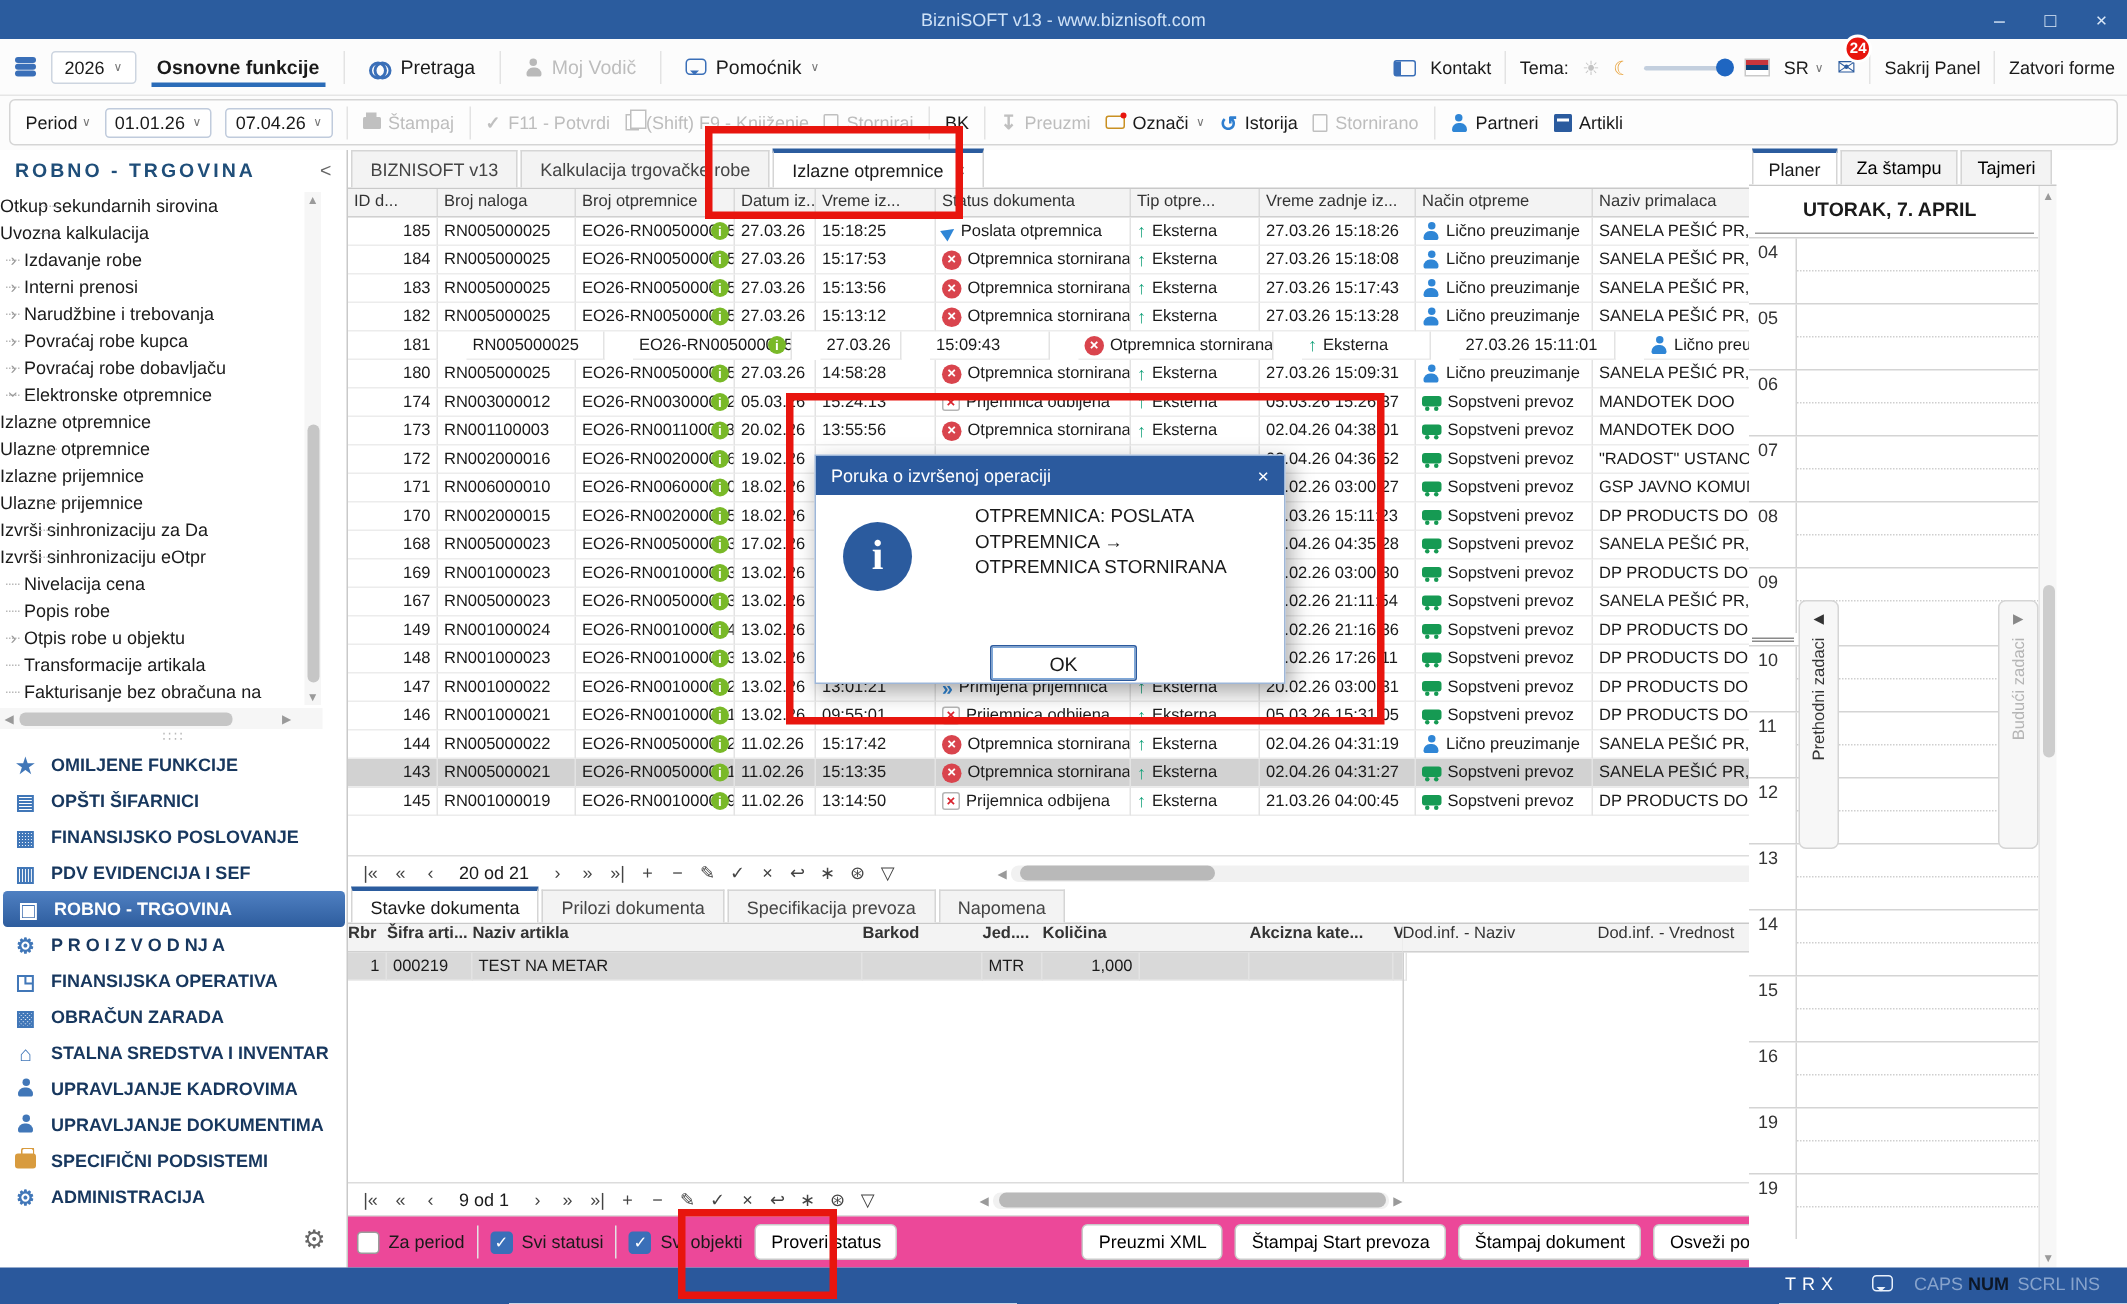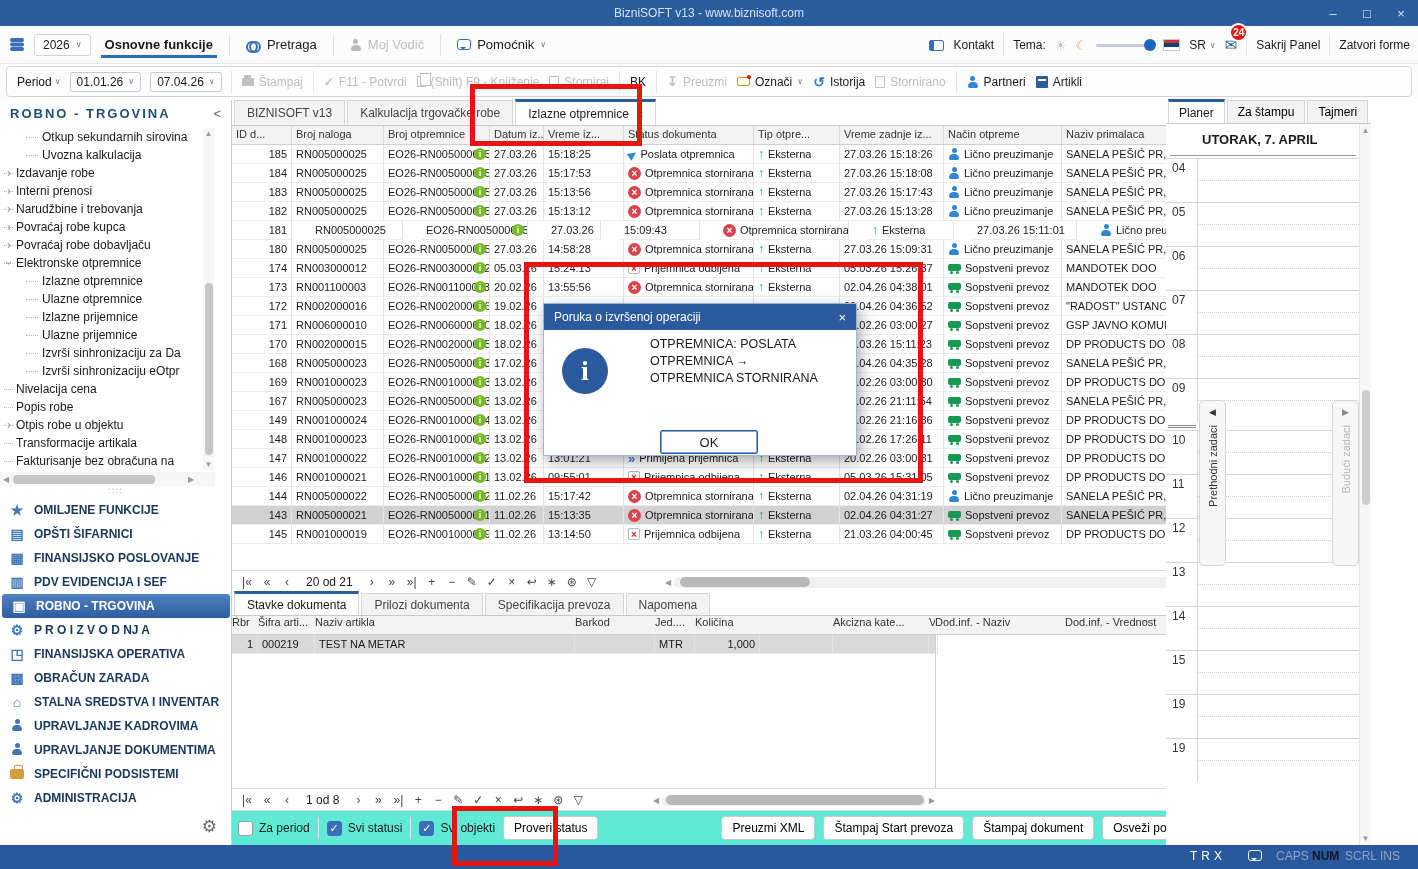--- a/index.html
+++ b/index.html
@@ -59,21 +59,21 @@
   .ic-boxblue::after{content:"";position:absolute;left:2px;top:3px;width:8px;height:2px;background:#fff}
   .ic-down{color:#c0c0c0;font-size:13px;font-weight:bold}
   .ic-check{color:#c0c0c0;font-size:12px;font-weight:bold}
   
   .sidebar{position:absolute;left:0;top:100px;width:232px;height:745px;background:#fff;border-right:1px solid #c9c9c9}
   .side-head{height:26px;display:flex;align-items:center;padding:0 10px;font-weight:bold;font-size:13px;color:#1f4e79;letter-spacing:2px}
   .side-head .chev{margin-left:auto;color:#666;font-weight:normal;letter-spacing:0;font-size:13px}
   .tree{position:absolute;left:0;top:28px;width:203px;height:342px;overflow:hidden;font-size:12px}
   .titem{height:18px;line-height:18px;white-space:nowrap;overflow:hidden;display:flex;align-items:center;position:relative}
   .titem.lvl1{padding-left:16px}
-  .titem.lvl2{padding-left:42px}
+  .titem.lvl2{}
   .tmark{position:absolute;left:4px;width:10px;color:#9a9a9a;font-size:12px;text-align:center}
   .titem.lvl2 .dash{position:absolute;left:26px;top:9px;width:12px;border-top:1px dotted #b9b9b9}
   .titem.lvl1 .dash{position:absolute;left:4px;top:9px;width:9px;border-top:1px dotted #b9b9b9}
   .rot{display:inline-block;transform:rotate(90deg)}
   .tree-vscroll{position:absolute;right:17px;top:28px;width:11px;height:342px;background:#f6f6f6}
   .tree-vscroll .arr{position:absolute;left:0;width:11px;font-size:8px;color:#9a9a9a;text-align:center}
   .tree-vscroll .thumb{position:absolute;left:1.5px;top:155px;height:172px;width:8px;background:#c6c6c6;border-radius:4px}
   .tree-hscroll{position:absolute;left:0;top:372px;width:215px;height:14px;background:#f6f6f6;display:flex;align-items:center}
   .tree-hscroll .thumb{position:absolute;left:13px;top:2.5px;width:142px;height:9px;background:#c6c6c6;border-radius:4px}
   .tree-hscroll .arr{font-size:8px;color:#9a9a9a;width:12px;text-align:center}
@@ -119,21 +119,21 @@
   .hscroll .thumb{position:absolute;top:0.5px;height:10px;background:#b9b9b9;border-radius:5px}
   .hscroll .arr{font-size:8px;color:#9a9a9a;padding:0 3px}
   
   .dettabs{position:absolute;left:0;top:492px;width:100%;height:24px;border-bottom:1px solid #c9c9c9;display:flex;align-items:flex-end}
   .det-head{position:absolute;left:0;top:516px;height:19px;display:grid;background:#f3f3f3;border-bottom:1px solid #d0d0d0;font-size:11px;color:#333}
   .det-row{position:absolute;left:0;top:535px;height:19px;display:grid;font-size:11px;background:#d9d9d9}
   .det-sep{position:absolute;left:703px;top:516px;width:1px;height:172px;background:#d0d0d0}
   .det-right-head{position:absolute;left:703px;top:516px;width:278px;height:19px;display:grid;grid-template-columns:130px 148px;background:#f3f3f3;border-bottom:1px solid #d0d0d0;font-size:11px;color:#333}
   .nodata{position:absolute;left:703px;top:700px;width:278px;text-align:center;font-size:11px;color:#555}
   
-  .footer{position:absolute;left:0;top:710px;width:981px;height:35px;border-top:1px solid #dcdcdc;background:#5eead4;display:flex;align-items:center;padding:0 6px;gap:8px}
+  .footer{position:absolute;left:0;top:710px;width:981px;height:35px;border-top:1px solid #dcdcdc;background:#ec4899;display:flex;align-items:center;padding:0 6px;gap:8px}
   .cb{width:15px;height:15px;border-radius:3px;border:1px solid #9b9b9b;background:#fff;display:inline-flex;align-items:center;justify-content:center;color:#fff;font-size:11px}
   .cb.checked{background:#3a6fb8;border-color:#3a6fb8}
   .cbl{display:flex;align-items:center;gap:6px;font-size:12px}
   .fbtn{height:24px;padding:0 10px;border:1px solid #c9c9c9;border-radius:4px;background:#fff;font-size:12px;display:flex;align-items:center;font-family:"Liberation Sans",sans-serif}
   .fspacer{flex:1}
   
   .rightpanel{position:absolute;left:1166px;top:100px;width:205px;height:745px;background:#fff}
   .ptabs{position:absolute;left:0;top:0;width:100%;height:24px;border-bottom:1px solid #c9c9c9;display:flex;align-items:flex-end}
   .ptab{height:23px;display:flex;align-items:center;padding:0 10px;border:1px solid #d5d5d5;border-bottom:none;background:#f3f3f3;font-size:12px;color:#000000;margin-left:2px}
   .ptab.active{background:#fff;border-top:3px solid #2b5c9e;height:24px;color:#1a1a1a}
@@ -997,21 +997,21 @@
       <div class="dtab" style="height: 22px;">
         <span>Prilozi dokumenta</span>
       </div>
       <div class="dtab" style="height: 22px;">
         <span>Specifikacija prevoza</span>
       </div>
       <div class="dtab" style="height: 22px;">
         <span>Napomena</span>
       </div>
     </div>
-  <div class="det-head" id="det-head" style="grid-template-columns: 26px 57px 260px 80px 40px 65px 73px 96px 6px; width: 703px;">
+  <div class="det-head" id="det-head" style="grid-template-columns: 26px 57px 260px 80px 40px 65px 73px 96px 6px; width: 703px; font-weight: bold;">
       <div class="hc">Rbr</div>
       <div class="hc">Šifra arti...</div>
       <div class="hc">Naziv artikla</div>
       <div class="hc">Barkod</div>
       <div class="hc">Jed....</div>
       <div class="hc">Količina</div>
       <div class="hc"></div>
       <div class="hc">Akcizna kate...</div>
       <div class="hc">V</div>
     </div>
@@ -1030,21 +1030,21 @@
   <div class="det-right-head" id="det-right-head">
       <div class="hc">Dod.inf. - Naziv</div>
       <div class="hc">Dod.inf. - Vrednost</div>
     </div>
   <div class="nodata">&lt;Nema podataka za prikaz&gt;</div>
 
   <div class="navrow" id="nav2" style="top:688px">
       <span class="nbtn">|«</span>
       <span class="nbtn">«</span>
       <span class="nbtn">‹</span>
-      <span class="ncount">1 od 8</span>
+      <span class="ncount">9 od 1</span>
       <span class="nbtn">›</span>
       <span class="nbtn">»</span>
       <span class="nbtn">»|</span>
       <span class="nbtn">+</span>
       <span class="nbtn">−</span>
       <span class="nbtn">✎</span>
       <span class="nbtn">✓</span>
       <span class="nbtn">×</span>
       <span class="nbtn">↩</span>
       <span class="nbtn">∗</span>
@@ -1123,20 +1123,23 @@
       <div class="hrow">
         <span class="hl">13</span>
       </div>
       <div class="hrow">
         <span class="hl">14</span>
       </div>
       <div class="hrow">
         <span class="hl">15</span>
       </div>
       <div class="hrow">
+        <span class="hl">16</span>
+      </div>
+      <div class="hrow">
         <span class="hl">19</span>
       </div>
       <div class="hrow">
         <span class="hl">19</span>
       </div>
     </div>
   <div class="sidetab" style="left:33px">
     <span class="sarr">◀</span>
     <span class="stxt">Prethodni zadaci</span>
   </div>

